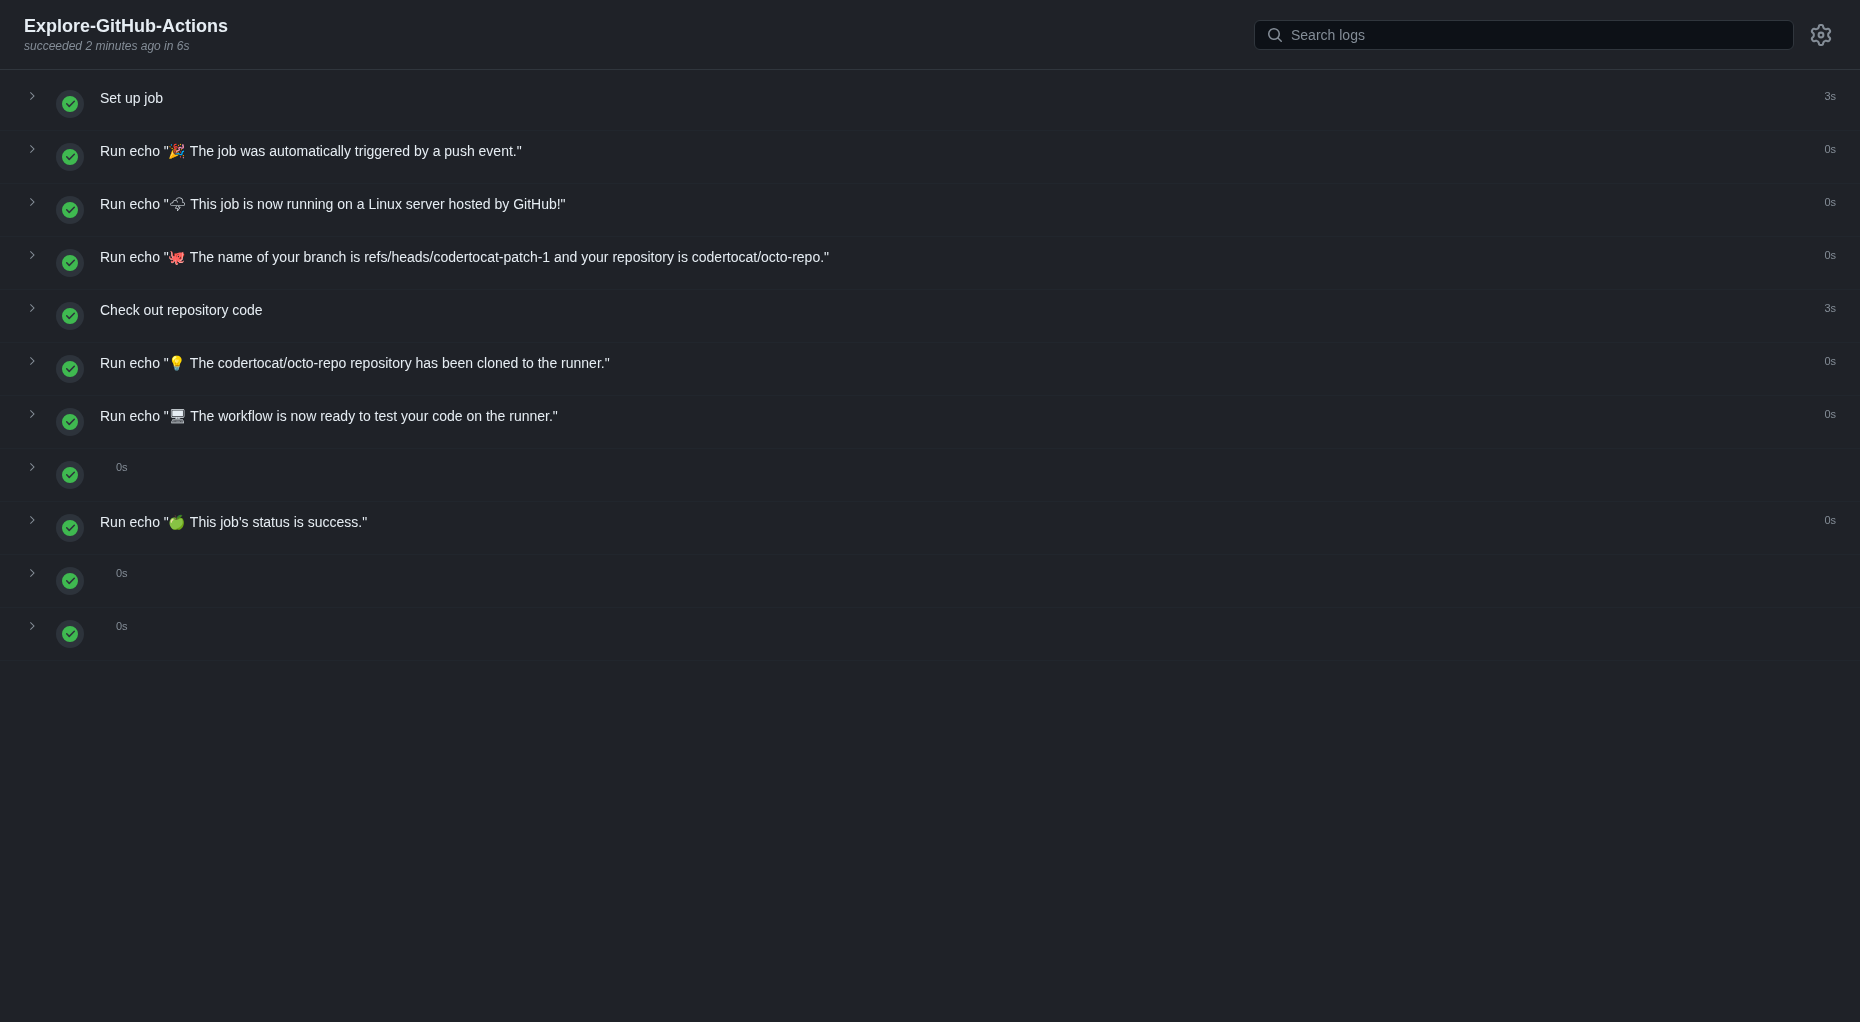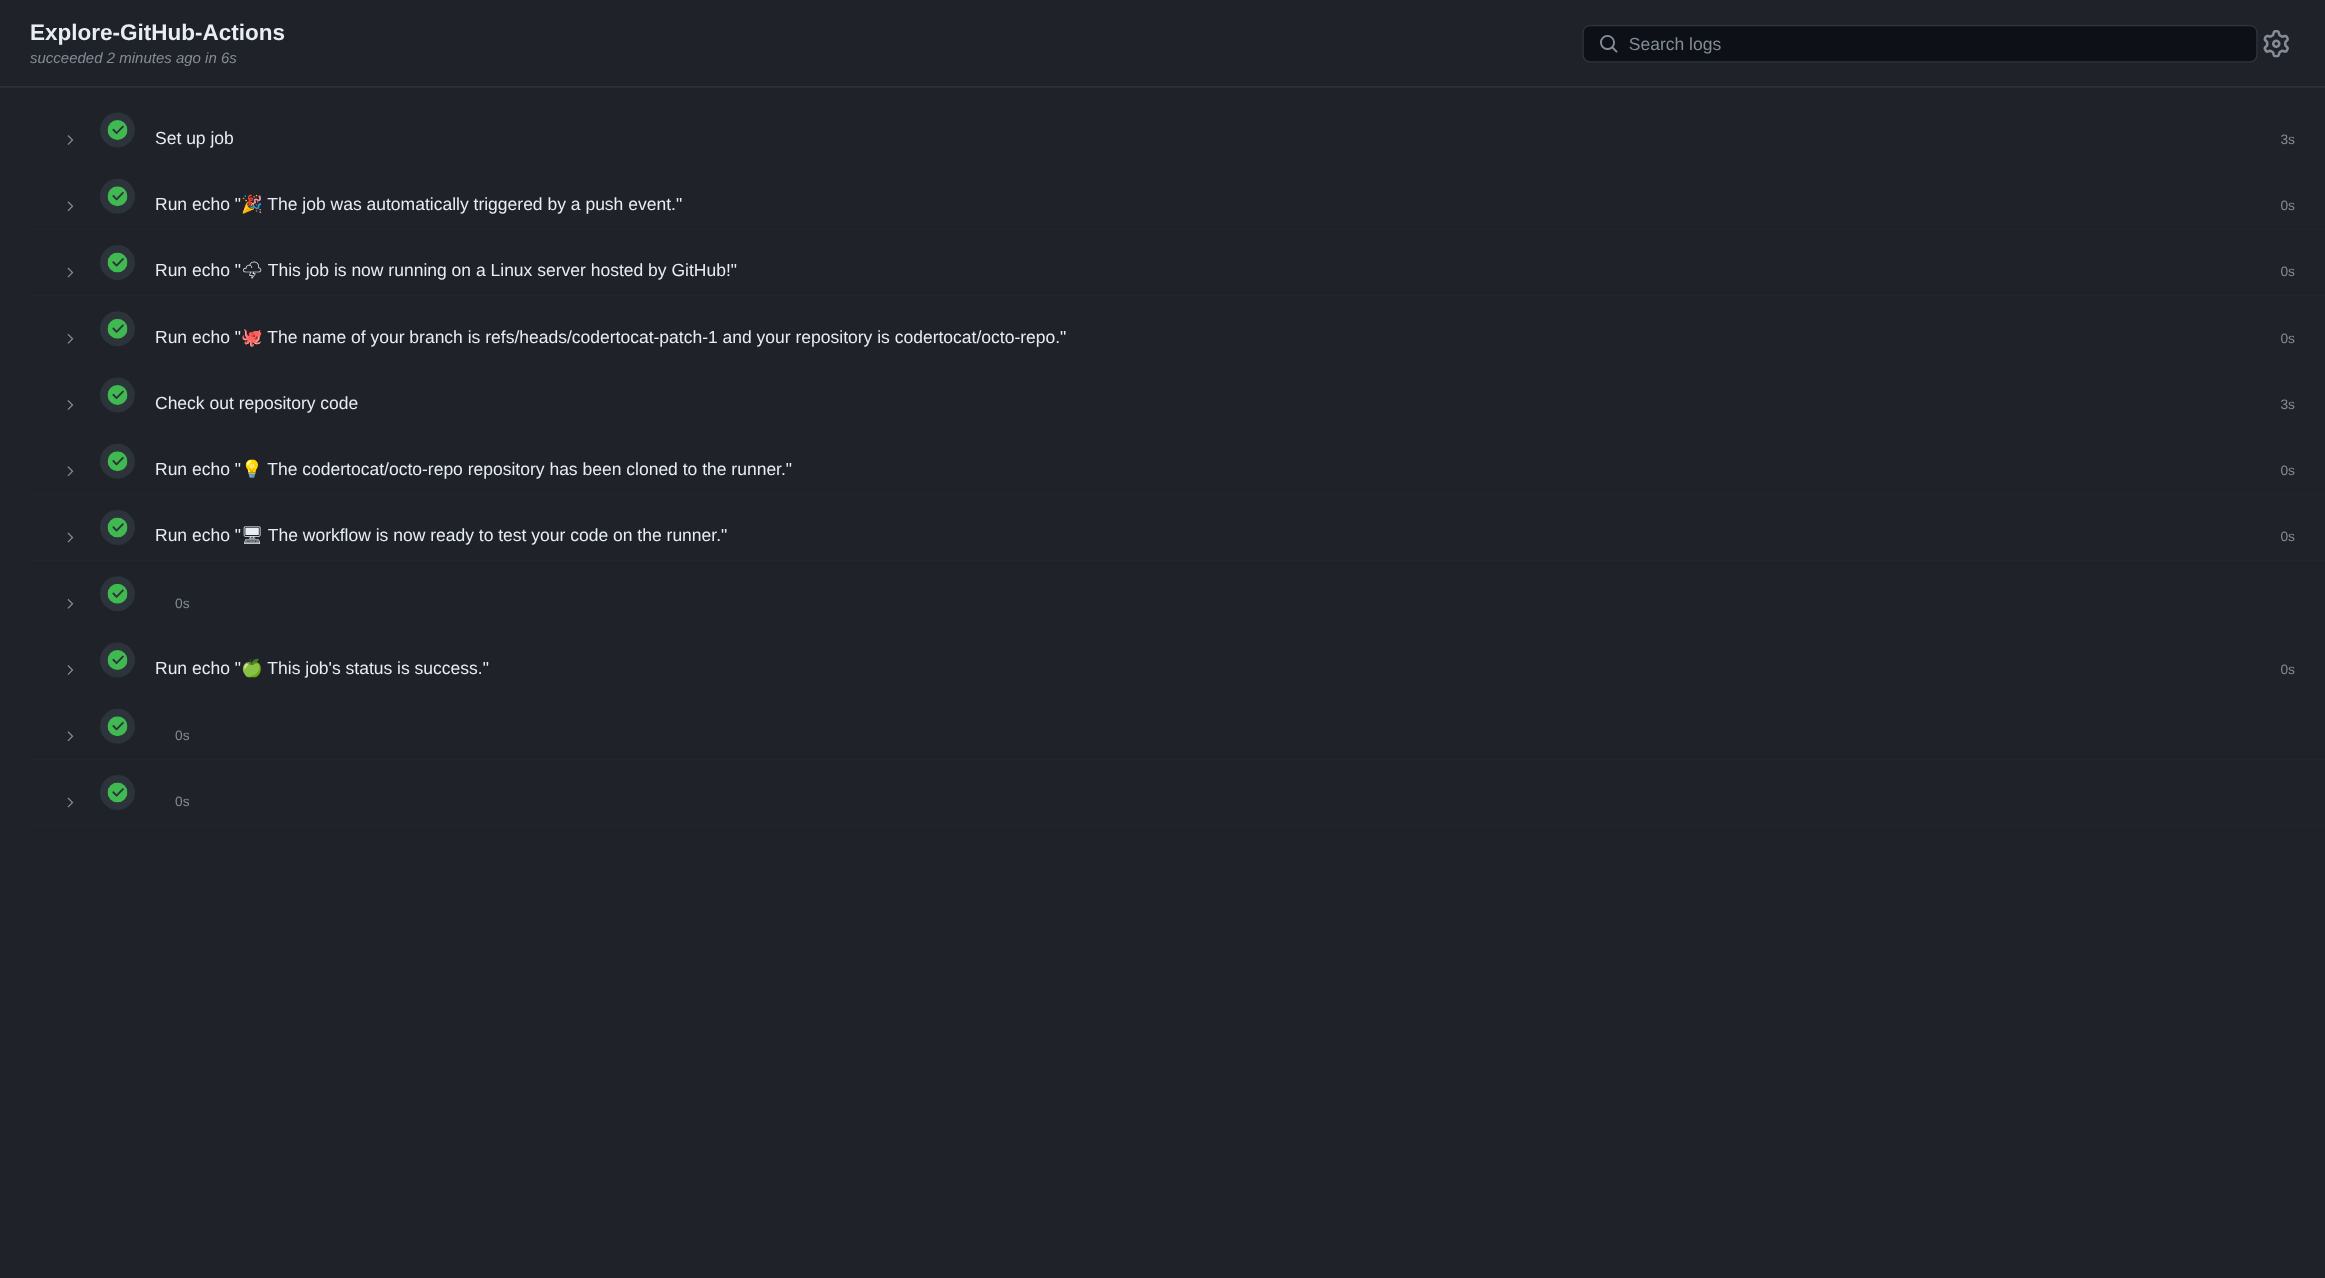--- a/index.html
+++ b/index.html
@@ -42,20 +42,21 @@
     .header-subtitle {
       font-size: 12px;
       color: #848d97;
       margin-top: 2px;
       font-style: italic;
     }
 
     .header-right {
       display: flex;
       align-items: center;
+      gap: 12px;
     }
 
     .search-box {
       display: flex;
       align-items: center;
       background-color: #0d1117;
       border: 1px solid #30363d;
       border-radius: 6px;
       padding: 6px 12px;
       width: 540px;
@@ -90,26 +91,25 @@
       justify-content: center;
       padding: 4px;
     }
 
     .job-list {
       padding: 8px 0;
     }
 
     .job-item {
       display: flex;
-      align-items: flex-end;
+      align-items: flex-start;
       padding: 12px 24px;
       cursor: pointer;
       border-bottom: 1px solid #21262d;
       position: relative;
-      margin-left: 24px;
     }
 
     .chevron {
       color: #848d97;
       margin-right: 16px;
       flex-shrink: 0;
       font-size: 12px;
       width: 16px;
       display: flex;
       align-items: center;

